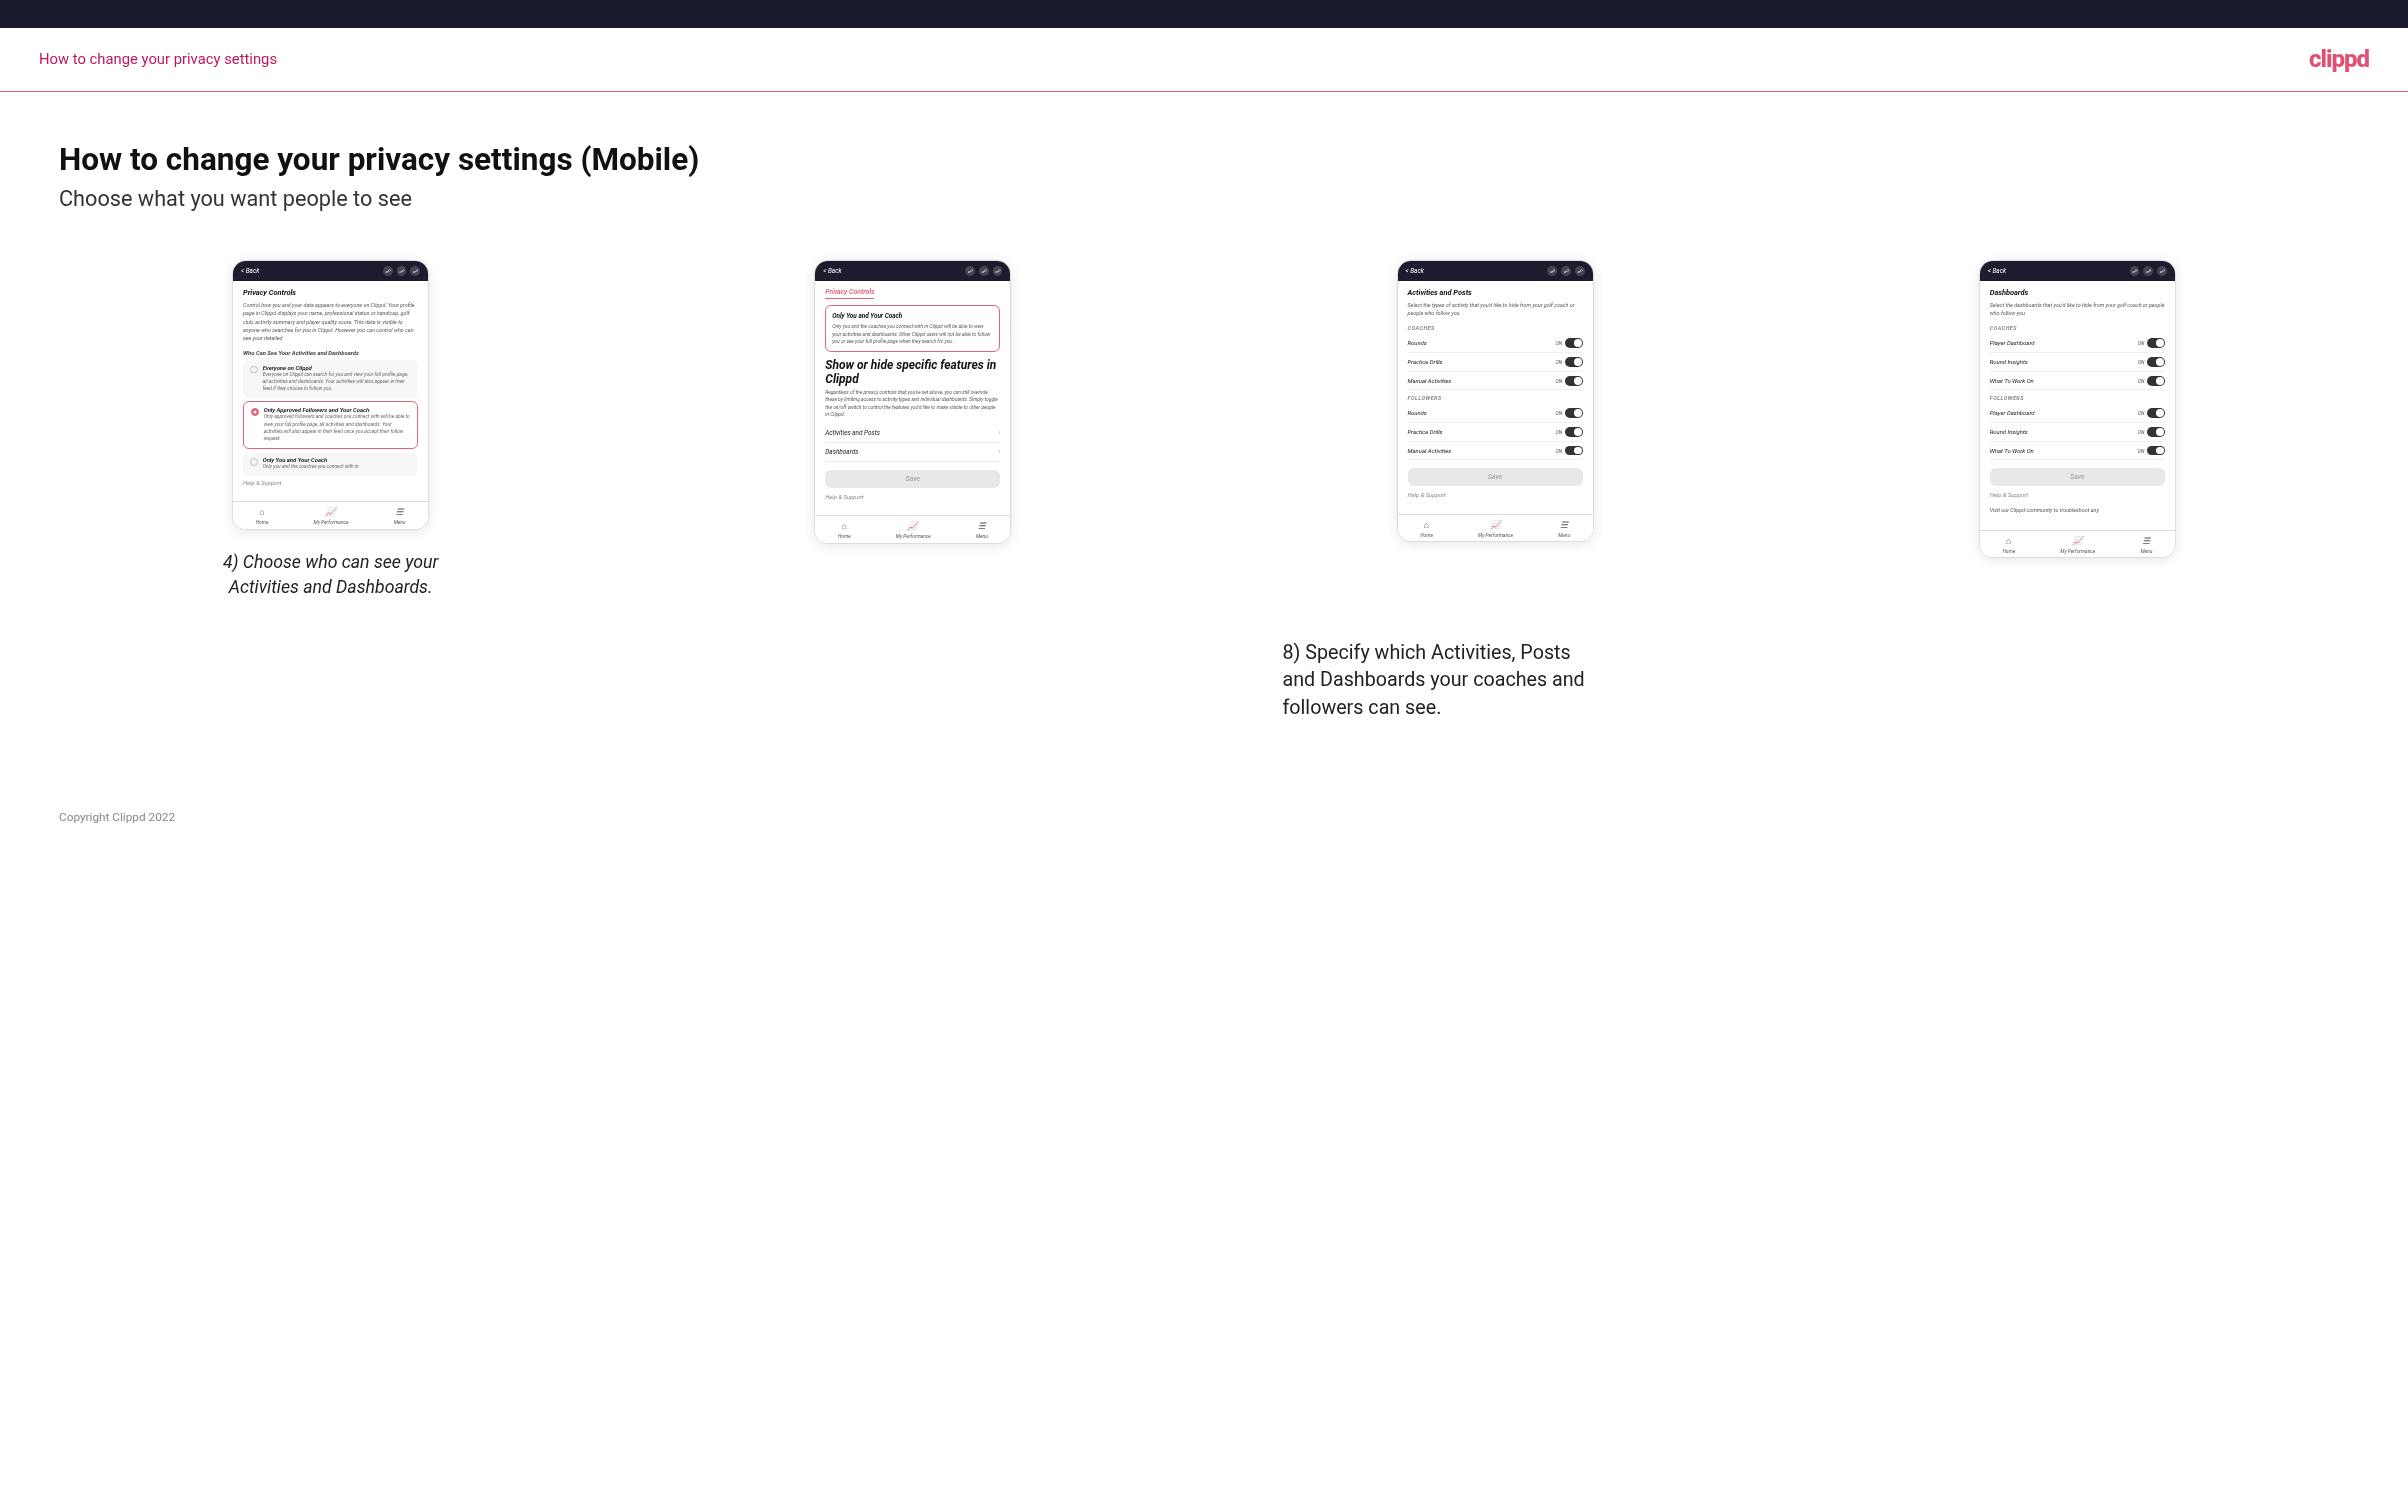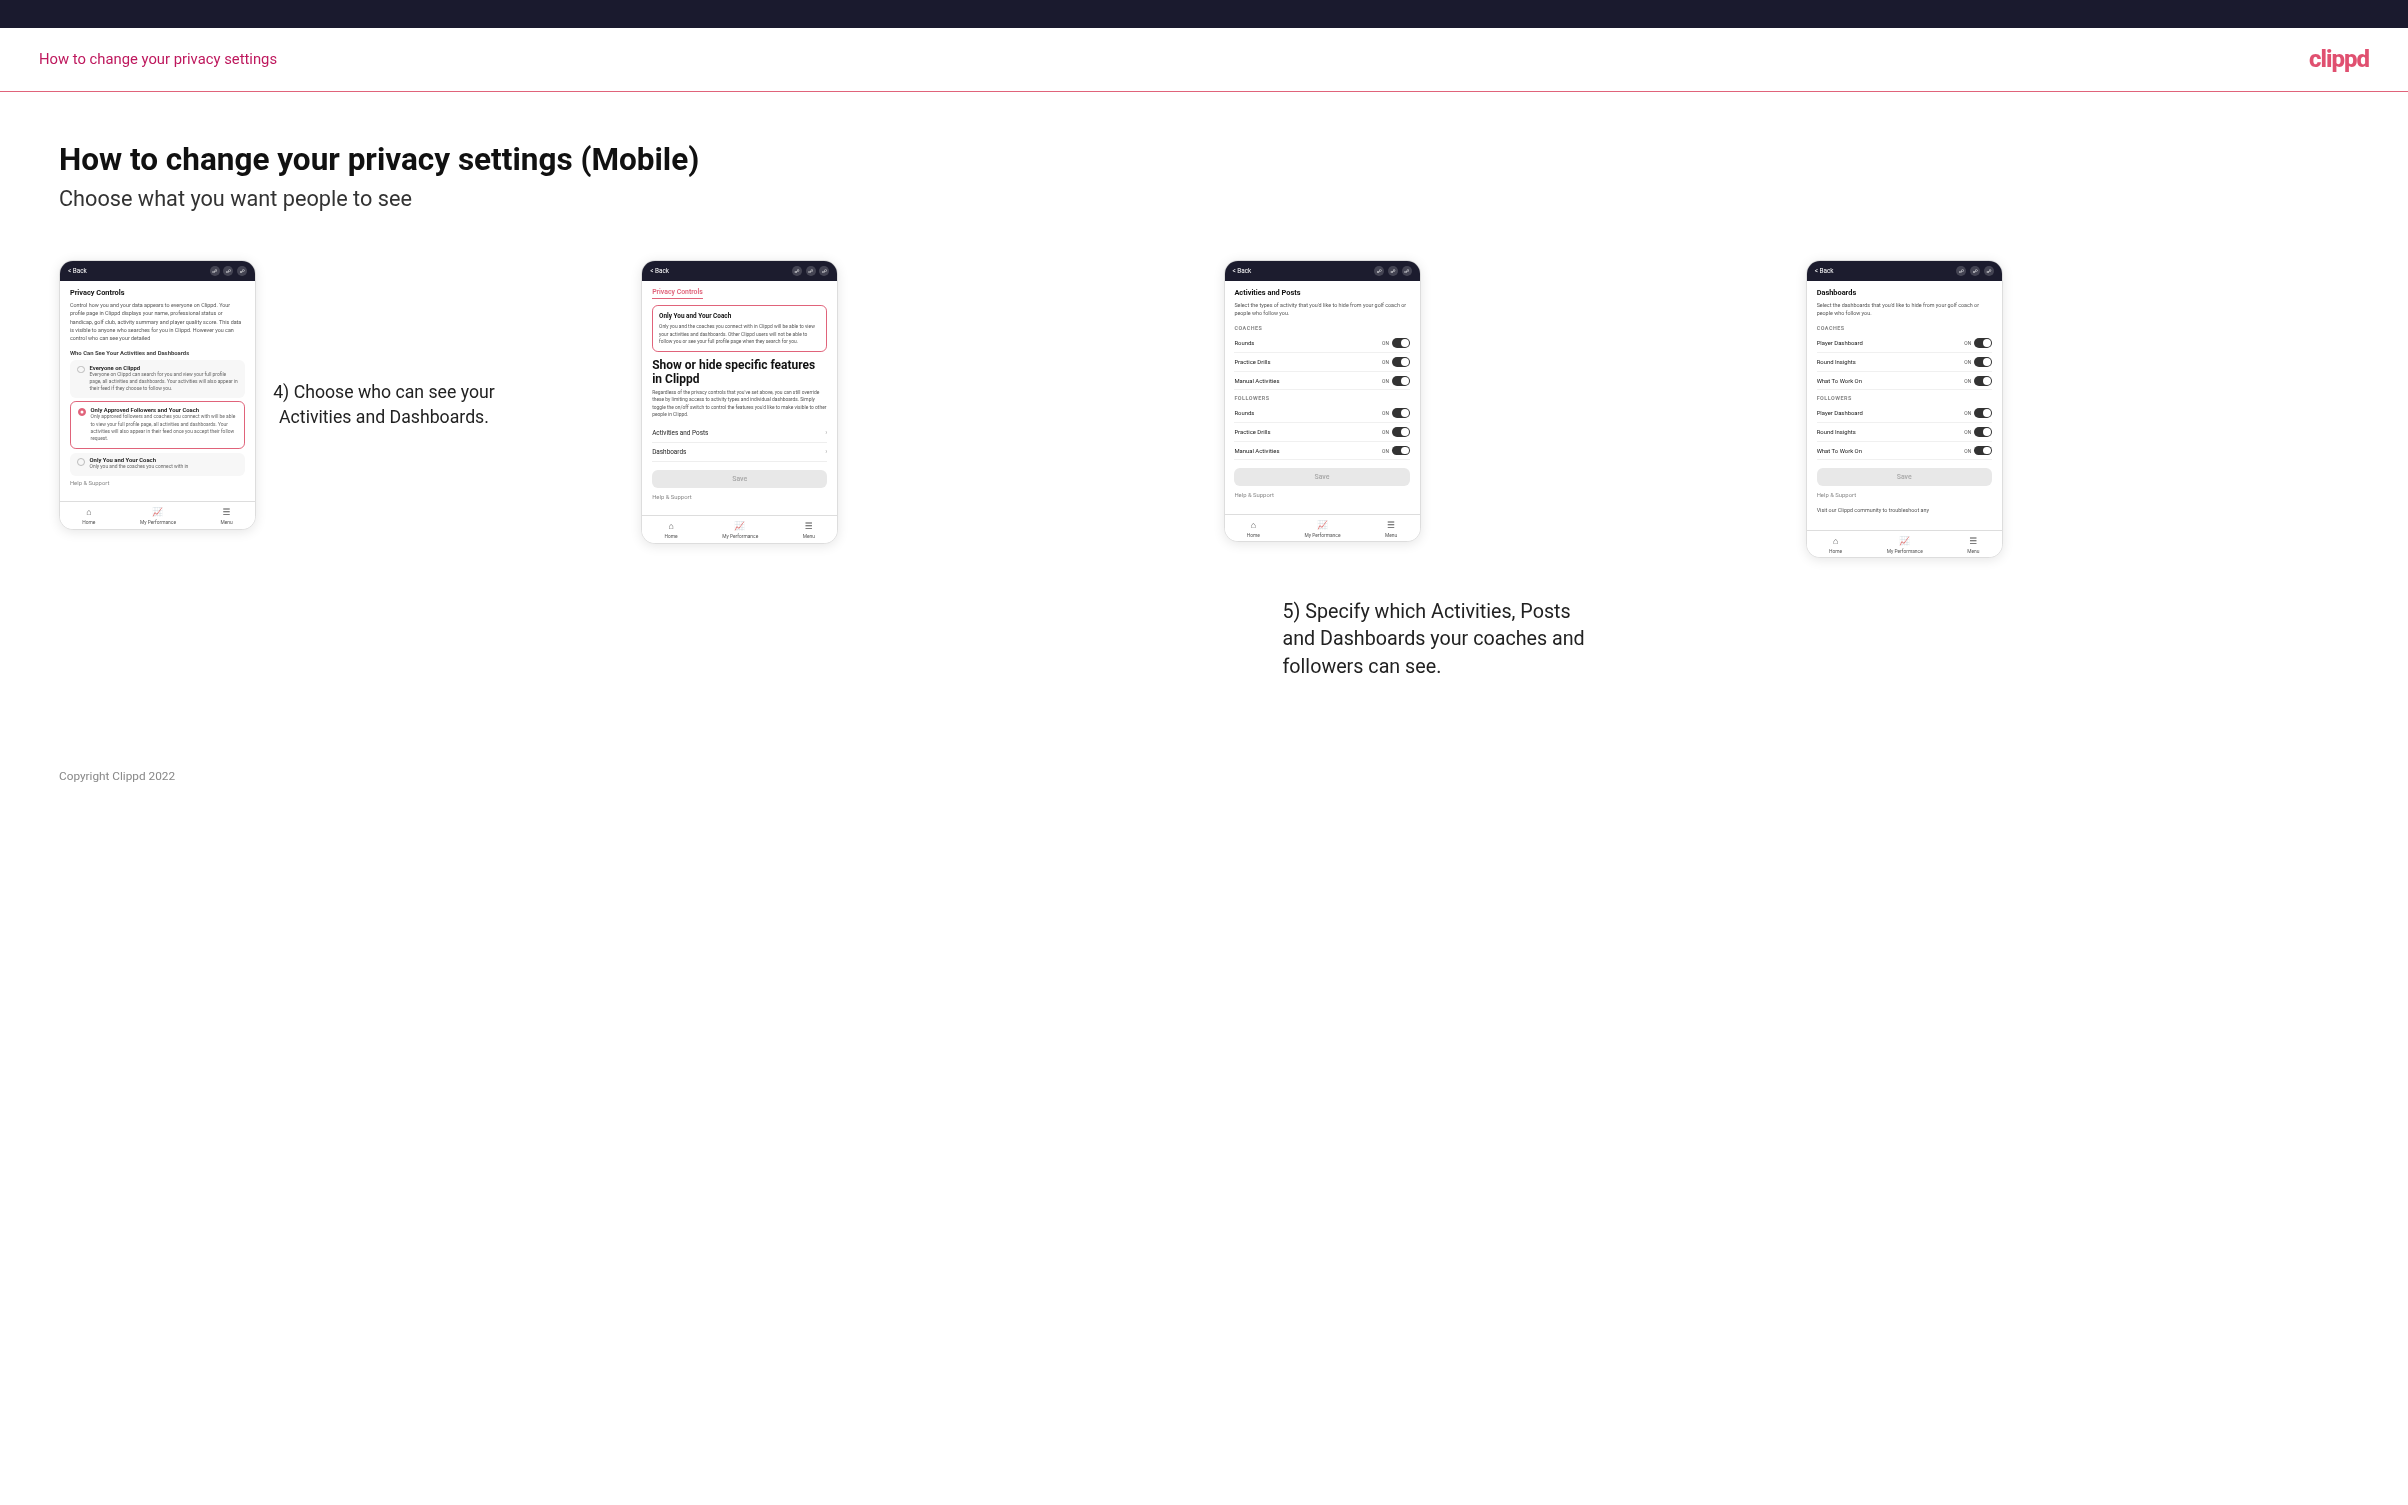--- a/index.html
+++ b/index.html
@@ -58,22 +58,23 @@
     .screenshots-grid {
       display: grid;
       grid-template-columns: 1fr 1fr 1fr 1fr;
       gap: 39px;
       align-items: start;
     }
 
     
     .screenshot-section {
       display: flex;
-      flex-direction: row;
-      align-items: center;
+      flex-direction: column;
+      align-items: center;
+      font-style: italic;
     }
 
     
     .phone-mockup {
       width: 197px;
       border-radius: 13.8px;
       border: 1.5px solid #ddd;
       overflow: hidden;
       background: #fff;
       box-shadow: 0 2px 11.8px rgba(0,0,0,0.10);
@@ -651,21 +652,21 @@
       
     </div>
     <div></div>
   </div>
 
   <div style="display: grid; grid-template-columns: 1fr 1fr; gap: 39px; margin-top: 19.7px;">
     <div style="grid-column:1/2; padding-left: calc(50% + 19.7px);">
     </div>
     <div style="grid-column:2/3; padding-left: 59px;">
       <div class="caption large">
-        <span>5) Specify which Activities, Posts</span><br>
+        <span>8) Specify which Activities, Posts</span><br>
         <span>and Dashboards your  coaches and</span><br>
         <span>followers can see.</span>
       </div>
     </div>
   </div>
 
 </div>
 
 <div class="footer">
   <span>Copyright Clippd 2022</span>

